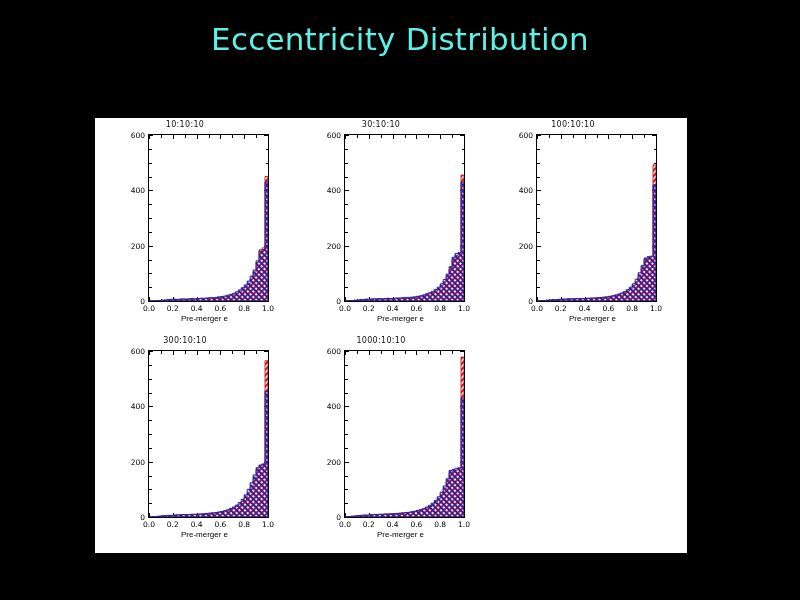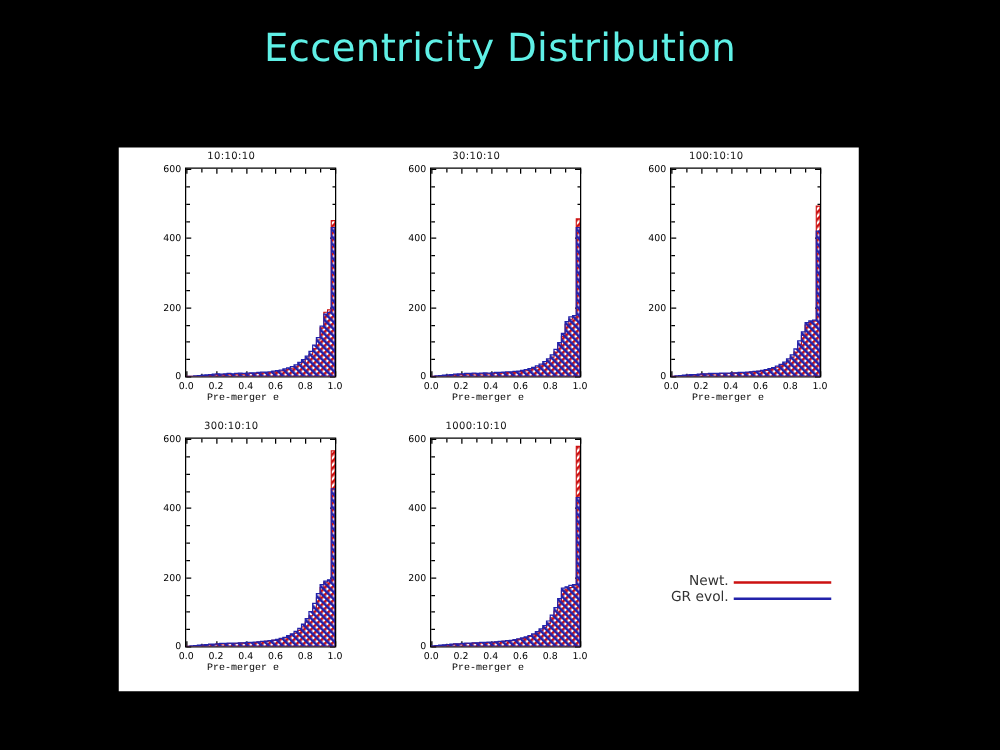--- a/index.html
+++ b/index.html
@@ -96,24 +96,24 @@
     position: absolute;
     font-family: "DejaVu Sans", sans-serif;
     font-size: 7.5px;
     color: #000;
     text-align: right;
     transform: translateY(-50%);
     white-space: nowrap;
   }
   .xaxis-label {
     position: absolute;
-    left: 39px;
+    left: 49px;
     width: 121px;
     text-align: center;
-    font-family: Liberation Mono, monospace;
+    font-family: Liberation Sans, sans-serif;
     font-size: 8px;
     color: #000;
     white-space: nowrap;
   }
   .hist-svg {
     position: absolute;
     left: 0; top: 0;
     width: 100%; height: 100%;
     display: block;
   }
@@ -151,30 +151,20 @@
 <body>
 
 <div id="slide">
 
   <div id="title-block">
     <span class="title-line">Eccentricity Distribution</span>
   </div>
 
   <div id="figure">
 
-    <div id="legend">
-        <div class="legend-row" style="top: 0px;">
-          <span class="legend-text">Newt.</span>
-          <span class="legend-swatch" style="background: rgb(204, 17, 17);"></span>
-        </div>
-        <div class="legend-row" style="top: 13px;">
-          <span class="legend-text">GR evol.</span>
-          <span class="legend-swatch" style="background: rgb(34, 34, 170);"></span>
-        </div>
-      </div>
   <div class="panel" style="left: 0px; top: 2px;">
         <div class="panel-title">10:10:10</div>
         <div class="plotbox">
           <div class="tick-x-top" style="left: 0px;"></div>
           <div class="tick-x-bot" style="left: 0px;"></div>
           <div class="tick-x-top minor" style="left: 11.9px;"></div>
           <div class="tick-x-bot minor" style="left: 11.9px;"></div>
           <div class="tick-x-top" style="left: 23.8px;"></div>
           <div class="tick-x-bot" style="left: 23.8px;"></div>
           <div class="tick-x-top minor" style="left: 35.7px;"></div>

